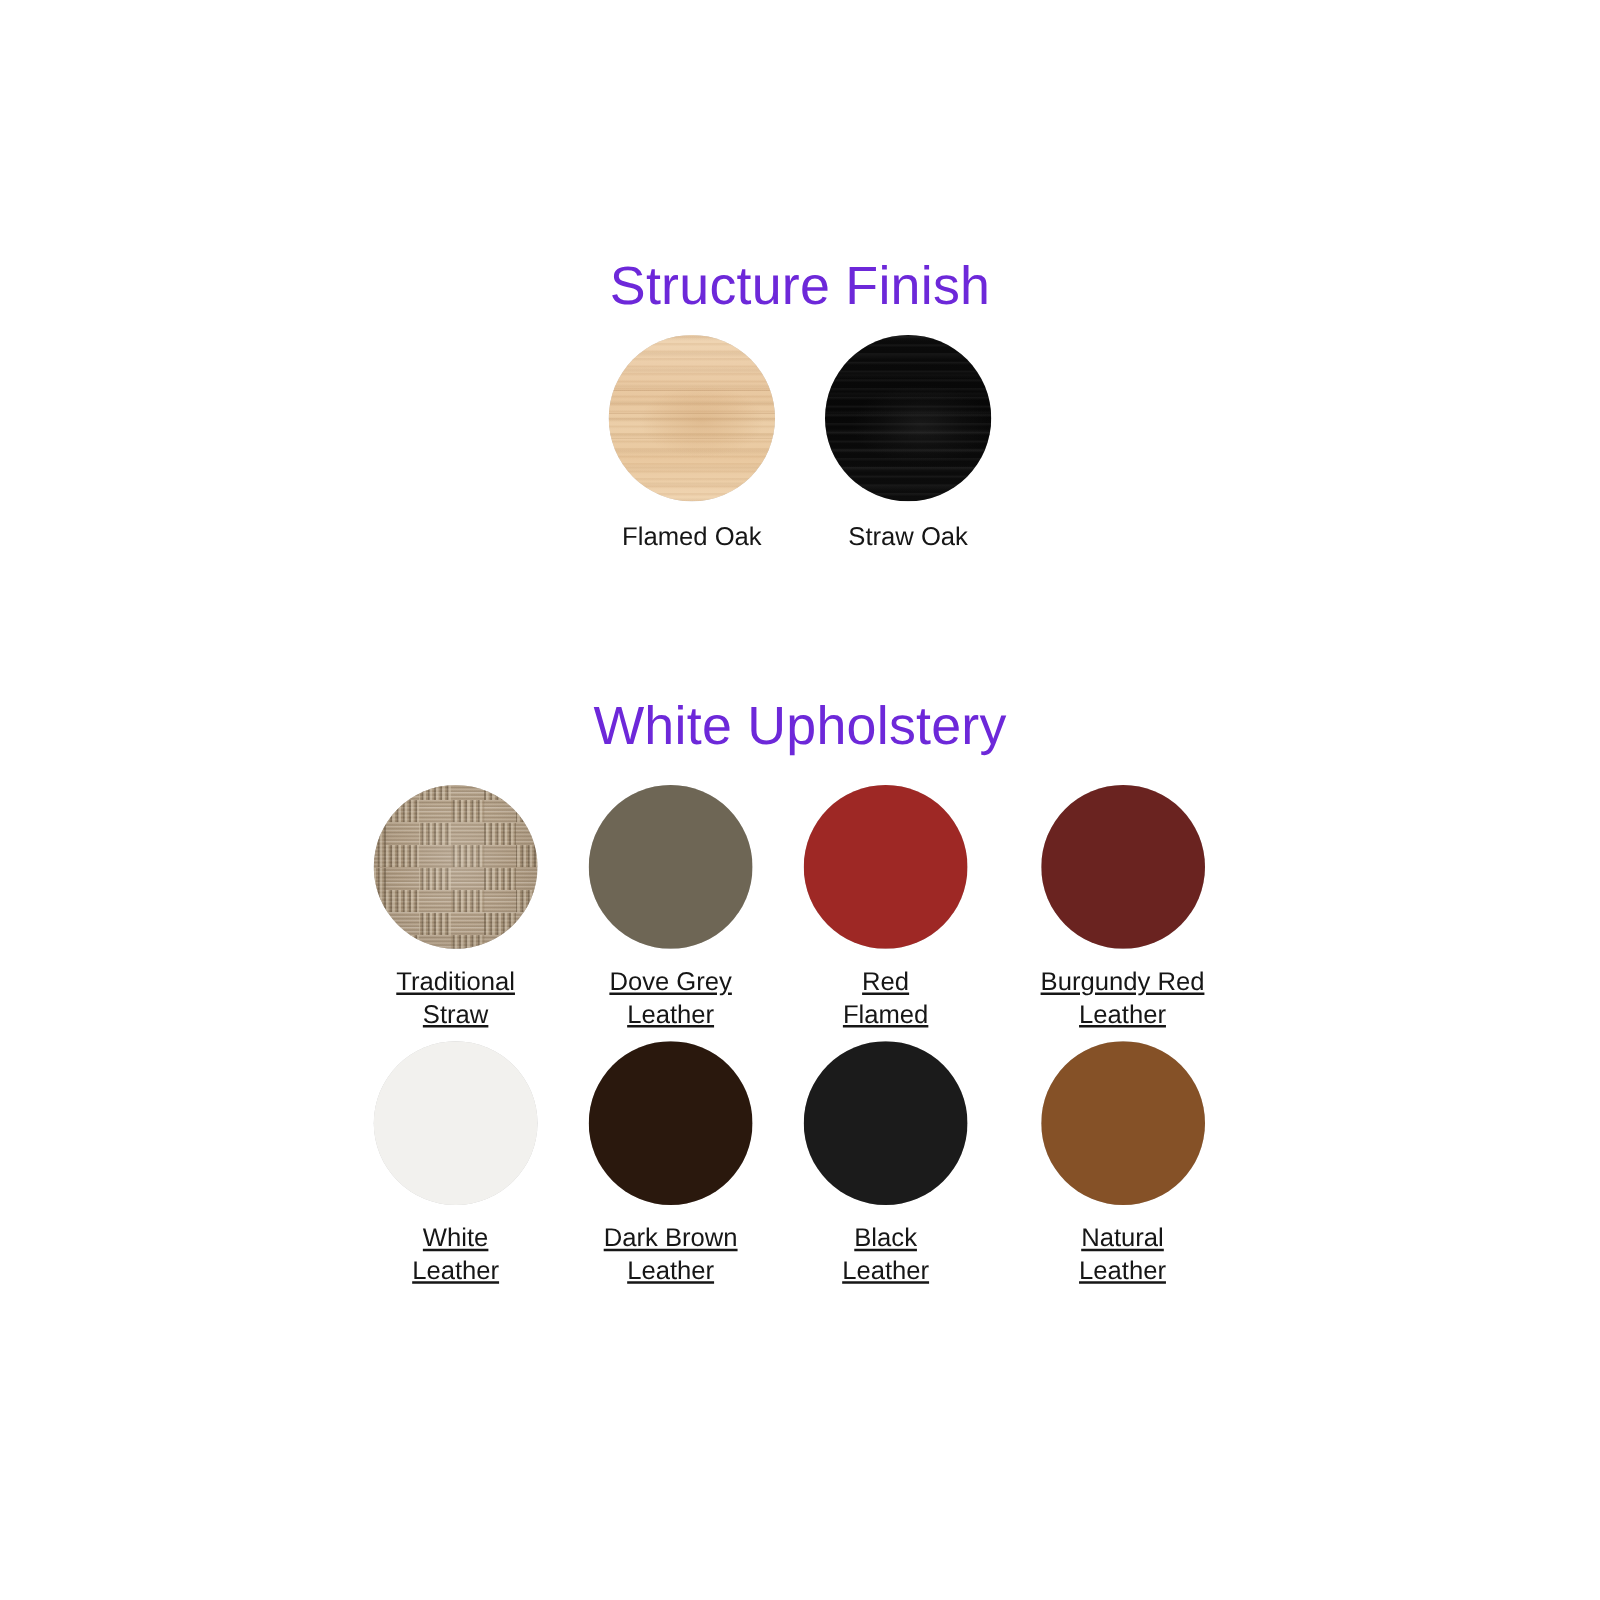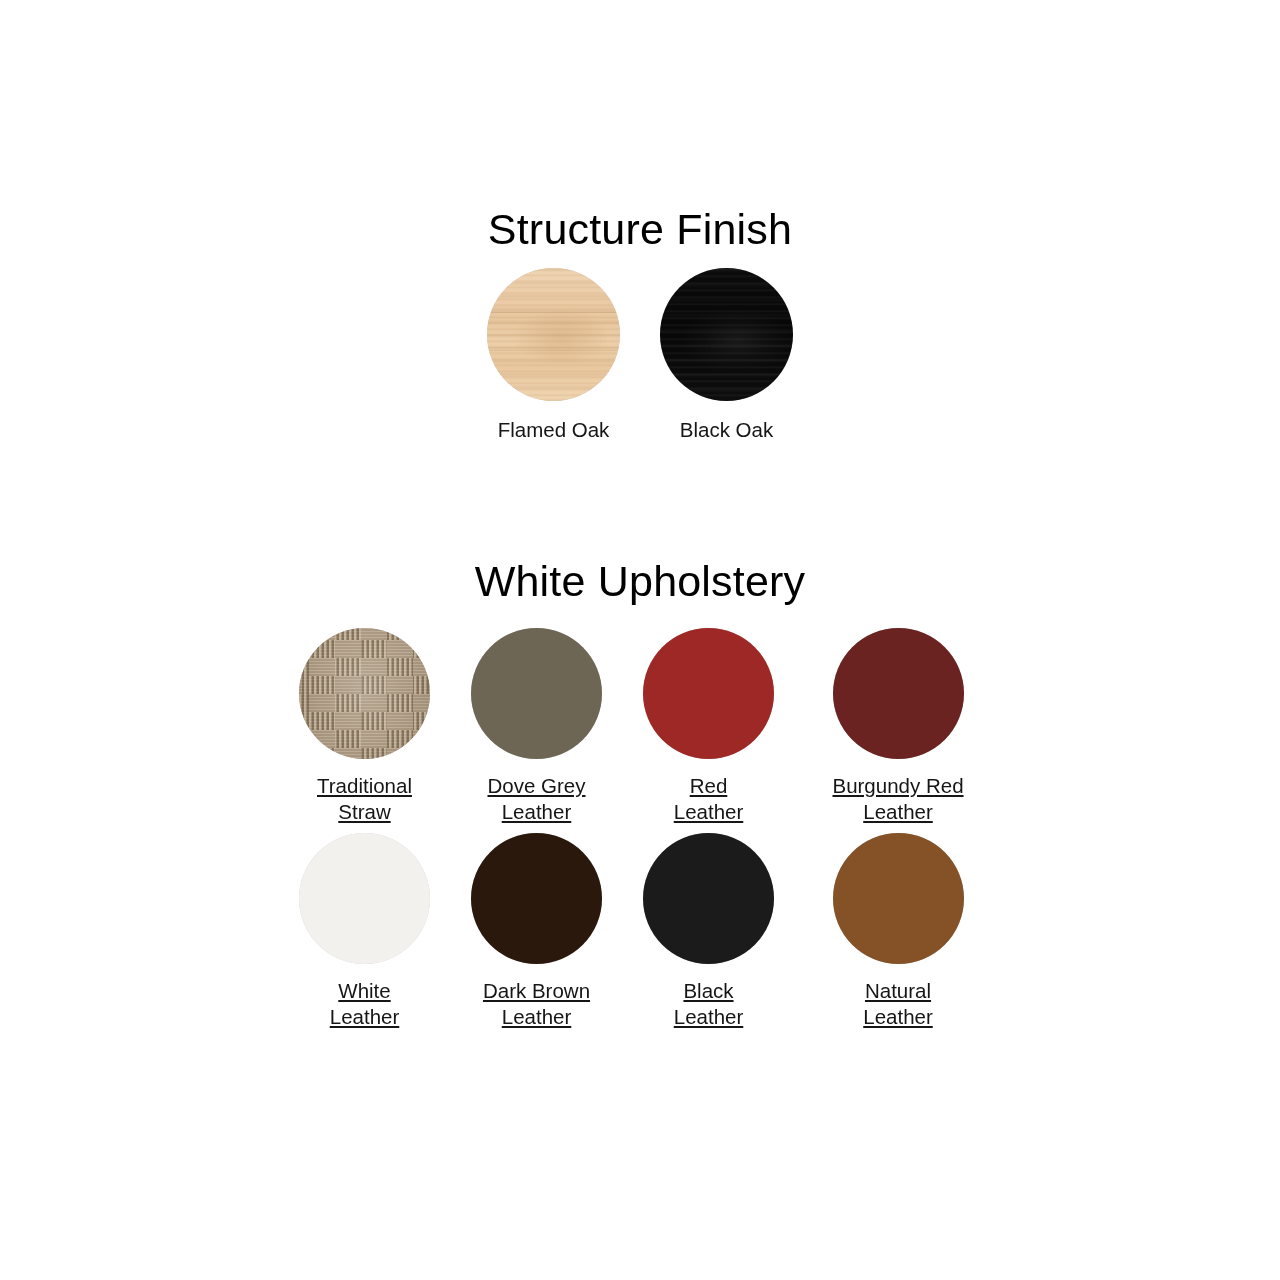--- a/index.html
+++ b/index.html
@@ -25,21 +25,21 @@
 
   
   .section-title {
     position: absolute;
     left: 0;
     width: 1280px;
     text-align: center;
     font-size: 43px;
     font-weight: 400;
     letter-spacing: 0.2px;
-    color: #000000;
+    color: #6d28d9;
     line-height: 1;
   }
   #structure-title { top: 172px; }
   #upholstery-title { top: 524px; }
 
   
   .swatch-grid {
     position: absolute;
     display: flex;
     justify-content: center;
@@ -267,21 +267,21 @@
         <span class="grain tex-flamed-oak"></span>
       </div>
       <div class="swatch-label">Flamed Oak</div>
     </div>
 
 
     <div class="swatch">
       <div class="chip">
         <span class="grain tex-black-oak"></span>
       </div>
-      <div class="swatch-label">Black Oak</div>
+      <div class="swatch-label">Straw Oak</div>
     </div>
 
   </div>
 
   <h2 class="section-title" id="upholstery-title">White Upholstery</h2>
 
   <div class="swatch-grid" id="upholstery-grid">
 
     <div class="swatch-row">
 
@@ -332,21 +332,21 @@
         </div>
         <div class="swatch-label tight">Dove Grey
 Leather</div>
       </div>
 
       <div class="swatch">
         <div class="chip chip-sm">
           <span class="tex-solid" style="background: rgb(158, 40, 37);"></span>
         </div>
         <div class="swatch-label tight">Red
-Leather</div>
+Flamed</div>
       </div>
 
       <div class="swatch wide">
         <div class="chip chip-sm">
           <span class="tex-solid" style="background: rgb(106, 35, 32);"></span>
         </div>
         <div class="swatch-label tight">Burgundy Red
 Leather</div>
       </div>
 

